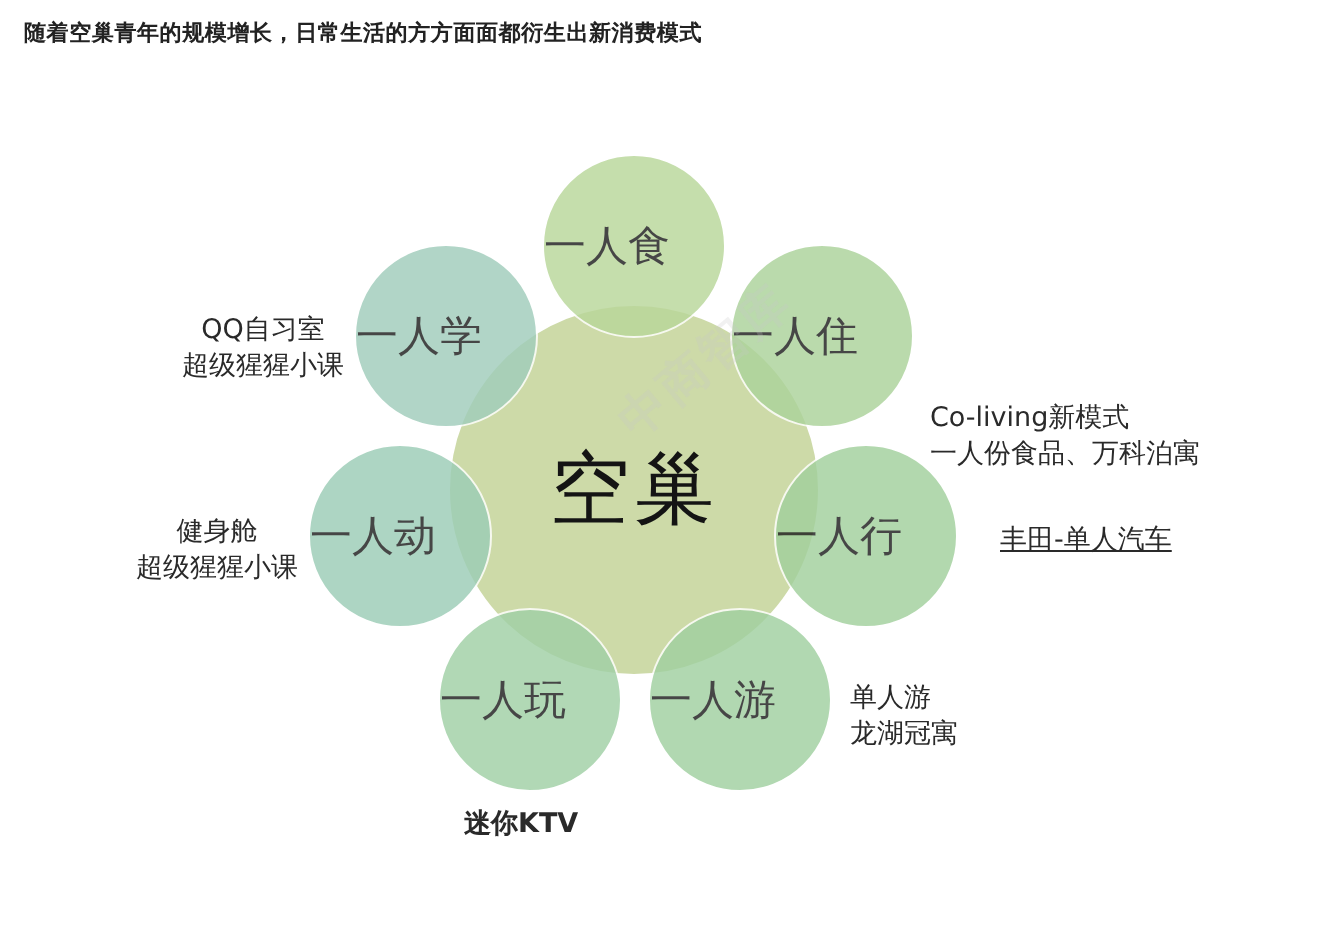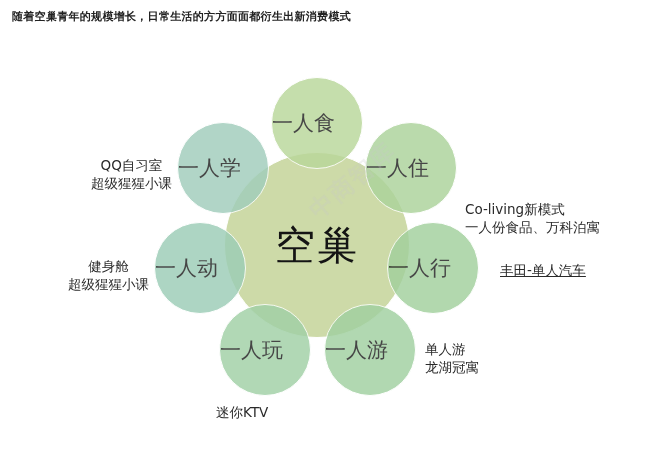--- a/index.html
+++ b/index.html
@@ -79,21 +79,21 @@
 
   <div class="label" style="left:500px; top:261px;text-decoration:underline;">
     <div>丰田-单人汽车</div>
   </div>
 
   <div class="label" style="left:425px; top:340px;">
     <div>单人游</div>
     <div>龙湖冠寓</div>
   </div>
 
-  <div class="label" style="left:216px; top:403px;">
+  <div class="label" style="left:232px; top:403px;font-weight:bold;">
     <div>迷你KTV</div>
   </div>
 
   <div class="label right" style="right:522px; top:257px;">
     <div>健身舱</div>
     <div>超级猩猩小课</div>
   </div>
 
   <div class="label right" style="right:499px; top:156px;">
     <div>QQ自习室</div>

